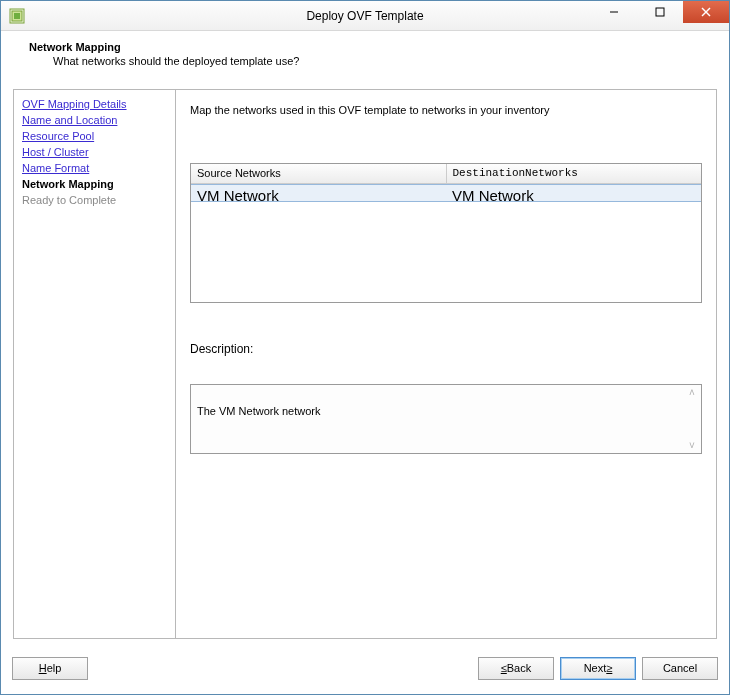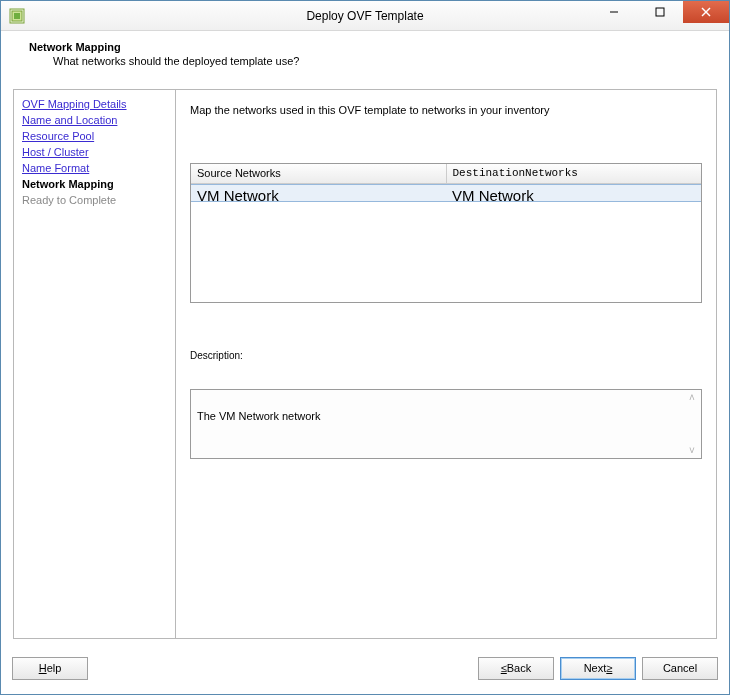--- a/index.html
+++ b/index.html
@@ -138,22 +138,22 @@
       border-right: none;
       height: 18px;
     }
     .network-cell {
       flex: 1;
       padding: 2px 6px;
       font-size: 15px;
       border-right: 1px solid transparent;
     }
     .desc-label {
-      margin-top: 22px;
-      font-size: 10px;
+      margin-top: 14px;
+      font-size: 12px;
       margin-bottom: 3px;
     }
     .desc-box {
       border: 1px solid #9a9a9a;
       height: 70px;
       padding: 20px 6px;
       font-size: 11px;
       background: #fdfdfd;
       position: relative;
     }

